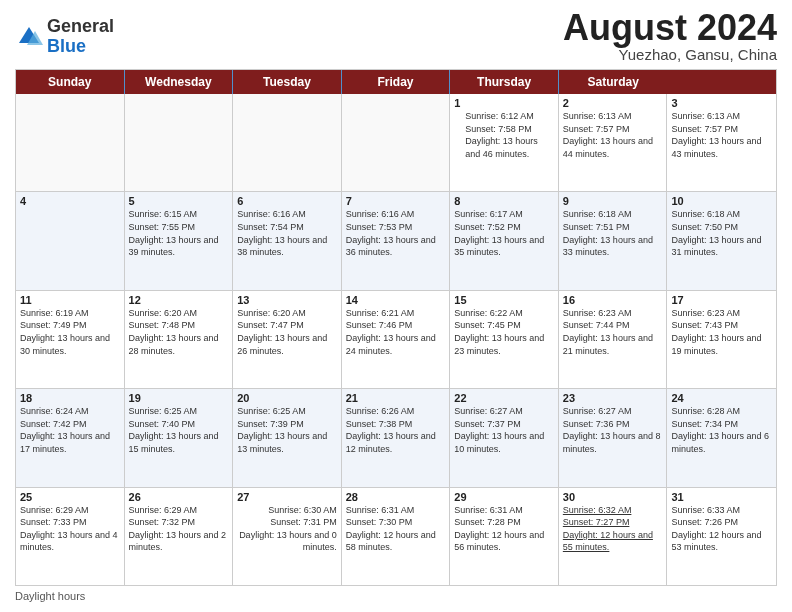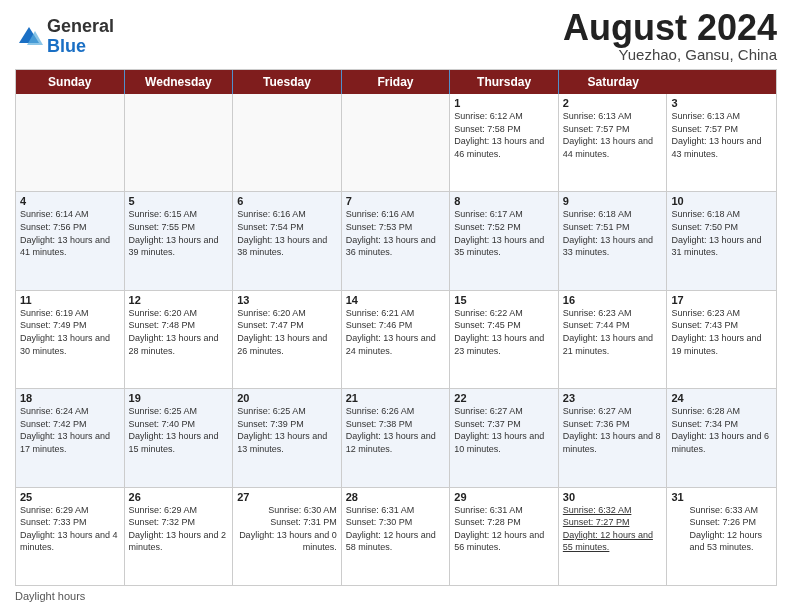--- a/index.html
+++ b/index.html
@@ -146,43 +146,40 @@
         <div class="cal-header-cell">Saturday</div>
       </div>
     <div class="cal-body">
     <div class="cal-week">
           <div class="cal-cell empty"></div>
           <div class="cal-cell empty"></div>
           <div class="cal-cell empty"></div>
           <div class="cal-cell empty"></div>
           <div class="cal-cell">
             <span class="day-num">1</span>
-            <div class="day-info" style="white-space: pre-line;">Sunrise: 6:12 AM
+            <div class="day-info" style="white-space: pre-line; margin-left: 11px;">Sunrise: 6:12 AM
 Sunset: 7:58 PM
 Daylight: 13 hours and 46 minutes.</div>
           </div>
           <div class="cal-cell">
             <span class="day-num">2</span>
             <div class="day-info" style="white-space: pre-line;">Sunrise: 6:13 AM
 Sunset: 7:57 PM
 Daylight: 13 hours and 44 minutes.</div>
           </div>
           <div class="cal-cell">
             <span class="day-num">3</span>
             <div class="day-info" style="white-space: pre-line;">Sunrise: 6:13 AM
 Sunset: 7:57 PM
 Daylight: 13 hours and 43 minutes.</div>
           </div>
         </div>
         <div class="cal-week">
           <div class="cal-cell alt-bg">
             <span class="day-num">4</span>
-            <div class="day-info" style="white-space: pre-line;">Sunrise: 6:14 AM
-Sunset: 7:56 PM
-Daylight: 13 hours and 41 minutes.</div>
           </div>
           <div class="cal-cell alt-bg">
             <span class="day-num">5</span>
             <div class="day-info" style="white-space: pre-line;">Sunrise: 6:15 AM
 Sunset: 7:55 PM
 Daylight: 13 hours and 39 minutes.</div>
           </div>
           <div class="cal-cell alt-bg">
             <span class="day-num">6</span>
             <div class="day-info" style="white-space: pre-line;">Sunrise: 6:16 AM
@@ -334,21 +331,21 @@
 Daylight: 12 hours and 56 minutes.</div>
           </div>
           <div class="cal-cell">
             <span class="day-num">30</span>
             <div class="day-info" style="white-space: pre-line; text-decoration: underline;">Sunrise: 6:32 AM
 Sunset: 7:27 PM
 Daylight: 12 hours and 55 minutes.</div>
           </div>
           <div class="cal-cell">
             <span class="day-num">31</span>
-            <div class="day-info" style="white-space: pre-line; margin-left: 18px;">Sunrise: 6:33 AM
+            <div class="day-info" style="white-space: pre-line;">Sunrise: 6:33 AM
 Sunset: 7:26 PM
 Daylight: 12 hours and 53 minutes.</div>
           </div>
         </div>
       </div>
   </div>
 
   <div class="footer-note">Daylight hours</div>
 </div>
 

